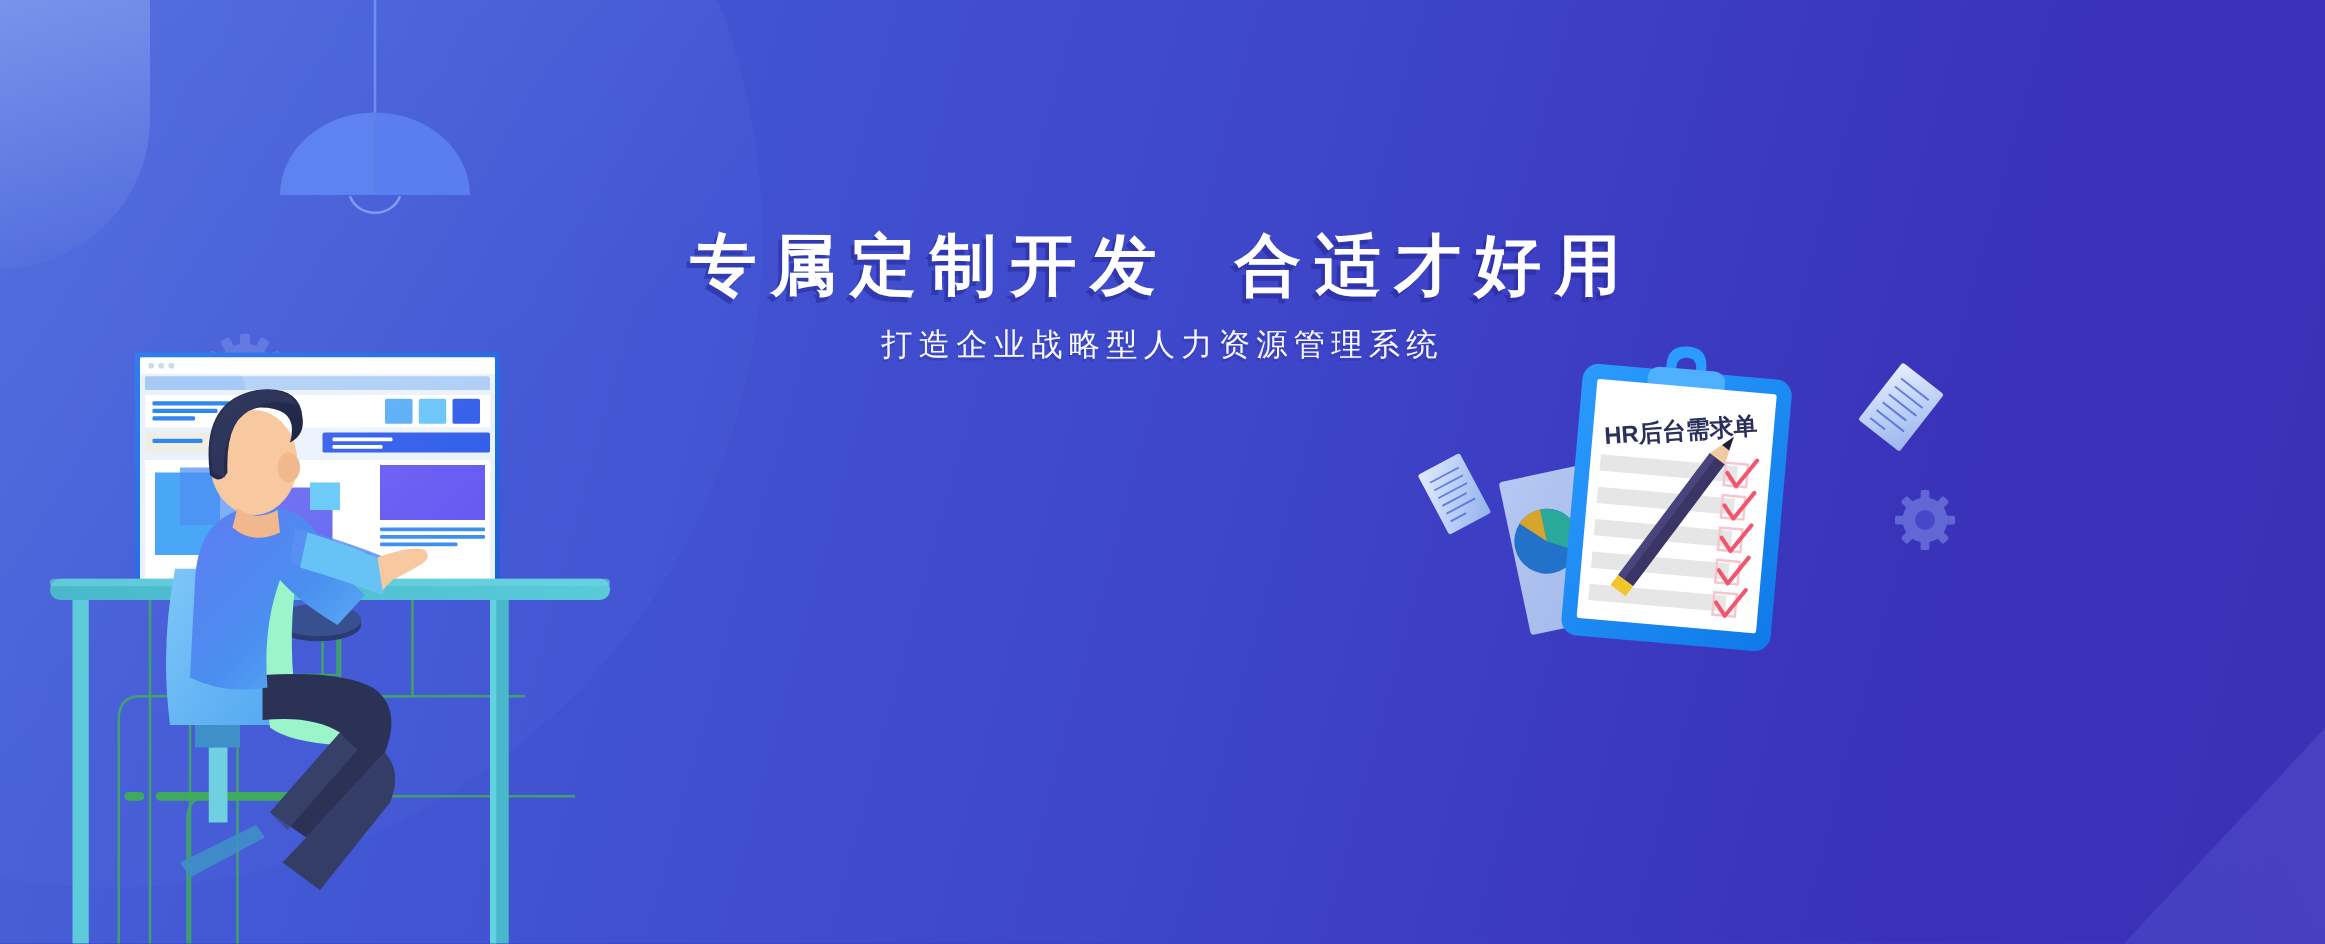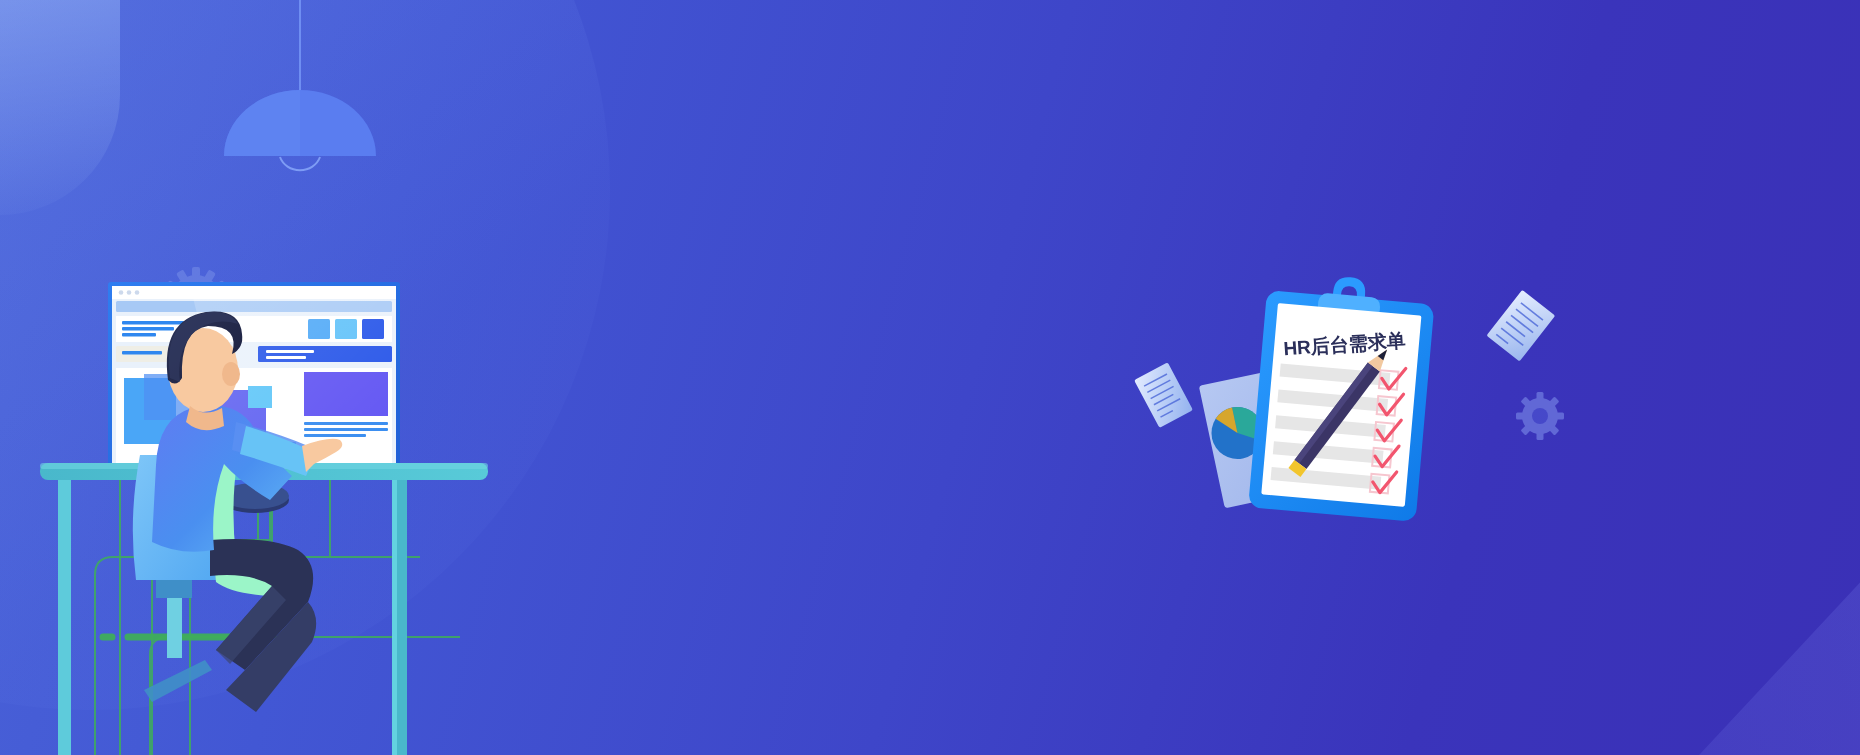--- a/index.html
+++ b/index.html
@@ -204,20 +204,24 @@
         <rect x="-3.5" y="-24" width="7" height="8" rx="1.5" transform="rotate(135)"></rect>
         <rect x="-3.5" y="-24" width="7" height="8" rx="1.5" transform="rotate(180)"></rect>
         <rect x="-3.5" y="-24" width="7" height="8" rx="1.5" transform="rotate(225)"></rect>
         <rect x="-3.5" y="-24" width="7" height="8" rx="1.5" transform="rotate(270)"></rect>
         <rect x="-3.5" y="-24" width="7" height="8" rx="1.5" transform="rotate(315)"></rect>
       </g>
       <circle r="8" fill="#4a50cf"></circle>
     </g>
   </svg>
 
+  <div class="headline-wrap">
+    <h1 class="headline">专属定制开发  合适才好用</h1>
+    <p class="subhead">打造企业战略型人力资源管理系统</p>
+  </div>
 
   <svg class="illus-left" viewBox="0 0 560 505">
     <defs>
       <linearGradient id="scrGrad" x1="0" y1="0" x2="1" y2="1">
         <stop offset="0" stop-color="#2f7df0"></stop>
           <stop offset="1" stop-color="#1f5fd6"></stop>
       </linearGradient>
       <linearGradient id="shirtGrad" x1="0" y1="0" x2="1" y2="1">
         <stop offset="0" stop-color="#5f7cf2"></stop>
           <stop offset=".55" stop-color="#4a8ff0"></stop>

